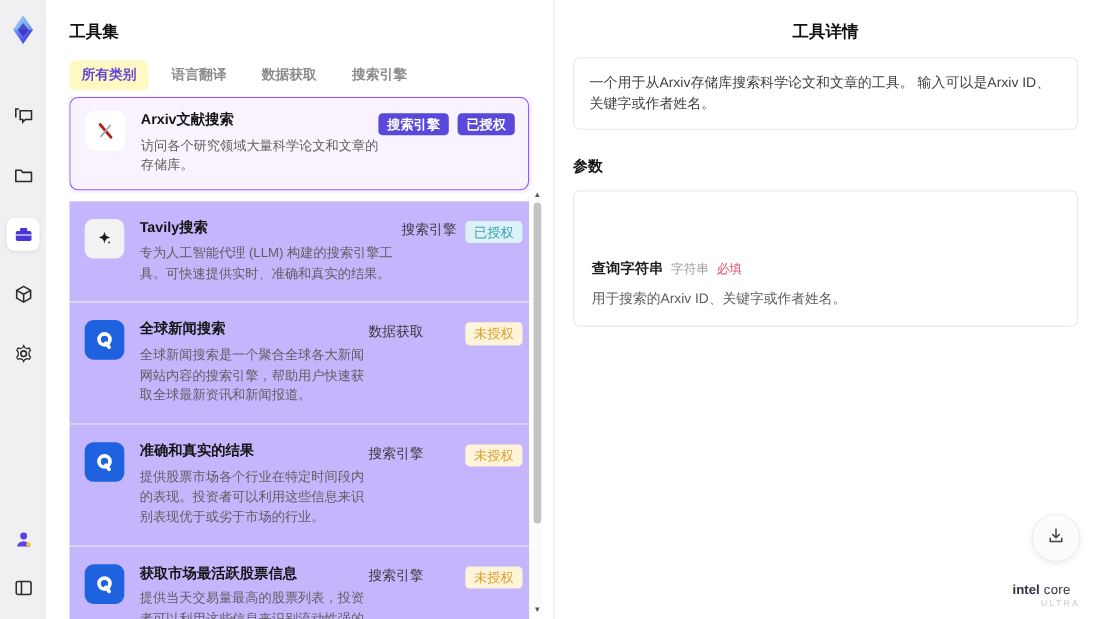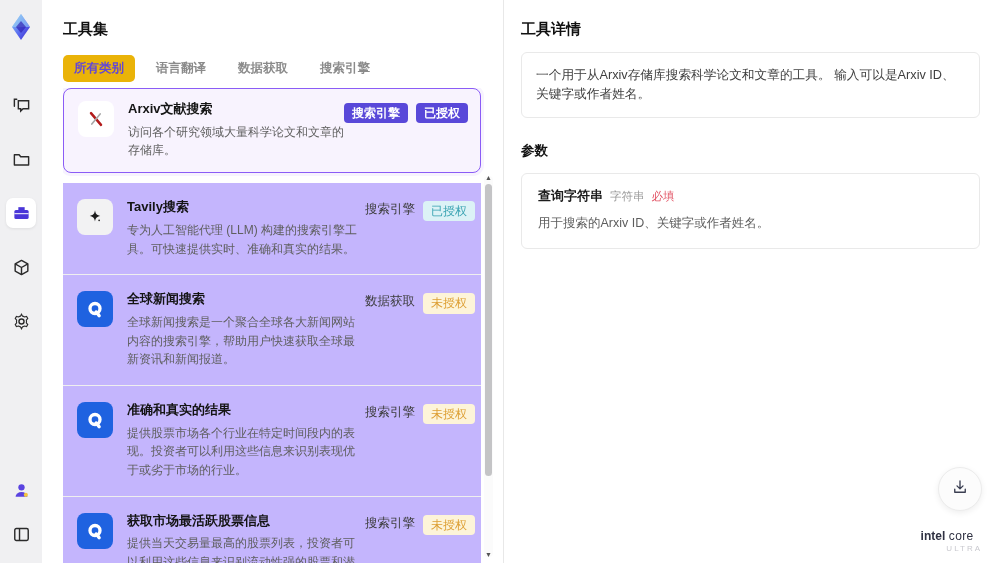--- a/index.html
+++ b/index.html
@@ -17,21 +17,21 @@
   .rail-btn svg { display:block; }
   .rail-btn.active { background:#ffffff; box-shadow:0 1px 3px rgba(0,0,0,.08); }
   .rail-bottom { position:absolute; bottom:14px; left:0; width:42px;
     display:flex; flex-direction:column; gap:14px; align-items:center; }
 
   
   .main { position:absolute; left:42px; top:0; width:461px; height:563px; background:#fff; }
   .main-title { font-size:15px; font-weight:bold; padding:20px 0 0 21px; color:#111; }
   .tabs { display:flex; gap:10px; margin:16px 0 10px 21px; }
   .tab { font-size:12.5px; color:#8b8b8b; padding:5px 11px; border-radius:5px; cursor:pointer; white-space:nowrap;font-weight:bold; }
-  .tab.active { background:#eab308; color:#6247d6; font-weight:bold; }
+  .tab.active { background:#fef9c3; color:#6247d6; font-weight:bold; }
 
   .list-wrap { position:absolute; left:21px; right:10px; top:88px; bottom:0; overflow:hidden; }
   .list { margin-right:12px; }
 
   .tool-card { position:relative; display:flex; padding:12px 12px 12px 14px; cursor:pointer; background:#c4b5fd; }
   .tool-card.row { border-bottom:1px solid #efefef; padding:16px 6px 16px 14px; }
   .tool-card.selected { background:#f8f3fe; border:1.5px solid #8b5cf6; border-radius:8px;
     box-shadow:0 0 0 3px rgba(139,92,246,.07); margin-bottom:10px; }
   .tool-icon { width:36px; height:36px; border-radius:8px; flex:0 0 36px;
     display:flex; align-items:center; justify-content:center; font-size:18px; }
@@ -39,43 +39,43 @@
   .icon-light { background:#f2f2f3; }
   .icon-blue  { background:#1f62e0; }
   .tool-text { margin-left:14px; width:238px; }
   .tool-name { font-size:13px; font-weight:bold; color:#141414; line-height:1.3; }
   .tool-desc { font-size:12px; color:#5f5f5f; line-height:1.55; margin-top:5px; }
   .tool-meta { margin-left:auto; display:flex; gap:8px; align-items:flex-start; padding-top:2px; white-space:nowrap; }
   .cat-text { font-size:12.5px; color:#3c3c3c; }
   .badge { font-size:12px; border-radius:4px; padding:3px 8px; line-height:1.2; }
   .badge.solid { background:#5948d9; color:#fff; font-weight:bold; }
   .badge.teal  { background:#dcf2f6; color:#3aa3b2; }
-  .badge.amber { background:#fdf4d9; color:#dd9f33; }
+  .badge.amber { background:#fdf4d9; color:#dd9f33;margin-left:30px; }
 
   
   .vscroll { position:absolute; right:0; top:88px; bottom:6px; width:9px; }
   .vscroll .track { position:absolute; inset:0; background:#fbfbfb; border-radius:4px; }
   .vscroll .thumb { position:absolute; top:8px; left:1px; width:7px; height:292px;
     background:#c4c4c6; border-radius:4px; }
   .vscroll .arrow { position:absolute; left:0; width:9px; text-align:center;
     font-size:7px; color:#555; line-height:8px; }
   .vscroll .arrow.up { top:-2px; }
   .vscroll .arrow.down { bottom:-2px; }
 
   
   .detail { position:absolute; left:503px; top:0; width:497px; height:563px;
     background:#fff; border-left:1px solid #e8e8e8; padding:20px 20px 0 17px; }
-  .detail-title { font-size:15px; font-weight:bold; color:#111; }
+  .detail-title { font-size:15px; font-weight:bold; color:#111;text-align:center; }
   .section-title { font-size:13.5px; font-weight:bold; color:#111; margin-top:24px; }
   .intro-box { margin-top:13px; border:1px solid #e9e9e9; border-radius:6px;
     padding:13px 14px; font-size:12.7px; color:#3f3f3f; line-height:1.5; background:#fff; }
   .param-card { margin-top:13px; border:1px solid #e9e9e9; border-radius:6px;
     padding:13px 16px 15px; background:#fff; }
   .param-head { display:flex; align-items:baseline; gap:7px; }
-  .param-name { font-size:13px; font-weight:bold; color:#1c1c1c; }
+  .param-name { font-size:13px; font-weight:bold; color:#1c1c1c;margin-top:48px; }
   .param-type { font-size:11.5px; color:#9a9a9a; }
   .param-req  { font-size:11.5px; color:#e25465; }
   .param-desc { font-size:12.5px; color:#5d5d5d; margin-top:9px; line-height:1.5; }
 
   
   .dl-fab { position:absolute; right:18px; bottom:52px; width:44px; height:44px; border-radius:50%;
     background:#fcfcfc; border:1px solid #ececec; box-shadow:0 2px 6px rgba(0,0,0,.07);
     display:flex; align-items:center; justify-content:center; cursor:pointer; }
   .brand { position:absolute; right:18px; bottom:10px; width:70px; text-align:center; }
   .brand-main { font-size:12px; color:#2f3142; letter-spacing:.3px; }

